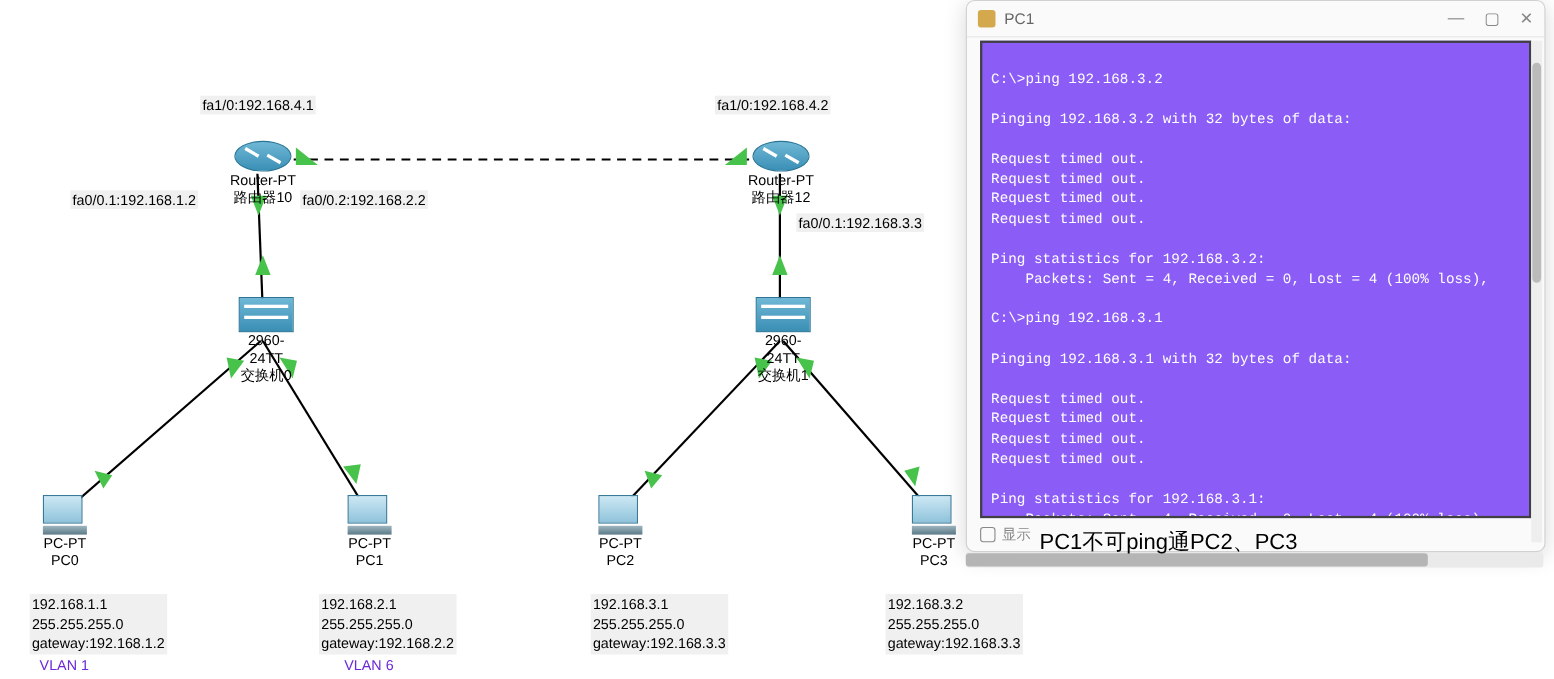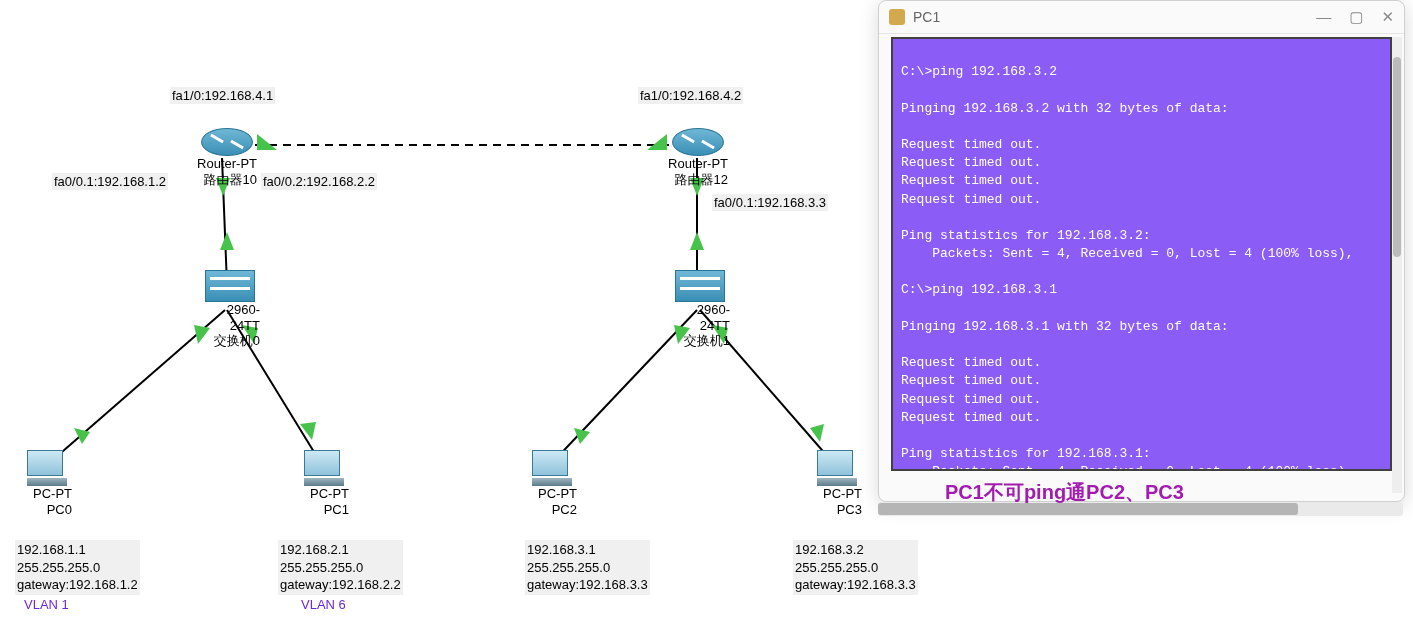--- a/index.html
+++ b/index.html
@@ -1,20 +1,20 @@
 <!DOCTYPE html>
 <html><head>
 <meta charset="utf-8">
 <style>
   html,body{margin:0;padding:0;width:1413px;height:617px;font-family:Arial,"Microsoft YaHei",sans-serif;background:#fff;overflow:hidden}
-  .canvas{position:absolute;left:2px;top:0;width:880px;height:452px}
+  .canvas{position:absolute;left:14px;top:0;width:880px;height:452px}
   .lbl{position:absolute;font-size:13px;color:#000;background:#f0f0f0;padding:1px 2px;white-space:nowrap}
   .vlan{position:absolute;font-size:13px;color:#6d28d9}
   svg{position:absolute;left:0;top:0}
-  .device{position:absolute;text-align:right}
+  .device{position:absolute;text-align:center}
   .device .name{font-size:13px;line-height:1.2}
   .router-ico{width:50px;height:26px;border-radius:50%/50%;background:linear-gradient(#6fb7d6,#3a8fb5);border:1px solid #2a7595;margin:0 auto;position:relative}
   .router-ico::before,.router-ico::after{content:"";position:absolute;background:#fff;width:14px;height:3px}
   .router-ico::before{left:8px;top:8px;transform:rotate(30deg)}
   .router-ico::after{right:8px;top:14px;transform:rotate(30deg)}
   .switch-ico{width:48px;height:30px;background:linear-gradient(#6fb7d6,#3a8fb5);border:1px solid #2a7595;margin:0 auto;position:relative}
   .switch-ico::before{content:"";position:absolute;left:4px;right:4px;top:6px;height:3px;background:#fff}
   .switch-ico::after{content:"";position:absolute;left:4px;right:4px;top:16px;height:3px;background:#fff}
   .pc-ico{width:40px;height:36px;margin:0 auto;position:relative}
   .pc-mon{width:34px;height:24px;background:linear-gradient(#cde8f4,#8fc3db);border:1px solid #3a7a99;position:absolute;left:0;top:0}
@@ -26,21 +26,21 @@
   .titlebar .appico{width:16px;height:16px;background:#d4a94e;border-radius:3px;margin-right:8px;display:inline-block}
   .wbtns{margin-left:auto;display:flex;gap:18px;color:#888;font-size:15px}
   .wbtns span{cursor:default}
   .term-outer{position:absolute;left:12px;top:36px;right:12px;bottom:30px;border:2px solid #404040;background:#8b5cf6;padding:6px 8px;overflow:hidden}
   .term{font-family:"Courier New",monospace;font-size:13px;color:#fff;line-height:1.4;white-space:pre}
   .scrollbar{position:absolute;right:2px;top:36px;bottom:8px;width:10px;background:#eee}
   .scrollbar .thumb{position:absolute;left:1px;right:1px;top:20px;height:200px;background:#bbb;border-radius:4px}
   .footer-bar{position:absolute;left:12px;bottom:6px;right:12px;height:18px;display:flex;align-items:center}
   .footer-bar .chk{width:12px;height:12px;border:1px solid #888;border-radius:3px;margin-right:6px}
   .footer-bar .chklabel{font-size:13px;color:#888}
-  .redlabel{position:absolute;left:945px;top:479px;font-size:20px;font-weight:bold;color:#a21caf}
+  .redlabel{position:absolute;left:945px;top:479px;font-size:20px;font-weight:normal;color:#000000}
   .hscroll{position:absolute;left:878px;top:502px;width:525px;height:14px;background:#eaeaea;border-radius:3px}
   .hscroll .hthumb{position:absolute;left:0;top:1px;bottom:1px;width:420px;background:#b5b5b5;border-radius:3px}
 </style>
 </head>
 <body>
 
 <div class="canvas">
 
   <svg width="880" height="617">
 
@@ -194,18 +194,22 @@
 Request timed out.
 
 Ping statistics for 192.168.3.1:
     Packets: Sent = 4, Received = 0, Lost = 4 (100% loss),
 
 C:\&gt;</div>
   </div>
   <div class="scrollbar">
       <div class="thumb"></div>
     </div>
+  <div class="footer-bar">
+    <div class="chk"></div>
+    <div class="chklabel">显示</div>
+  </div>
 </div>
 <div class="hscroll">
     <div class="hthumb"></div>
   </div>
 
 <div class="redlabel">PC1不可ping通PC2、PC3</div>
 
 </body></html>

